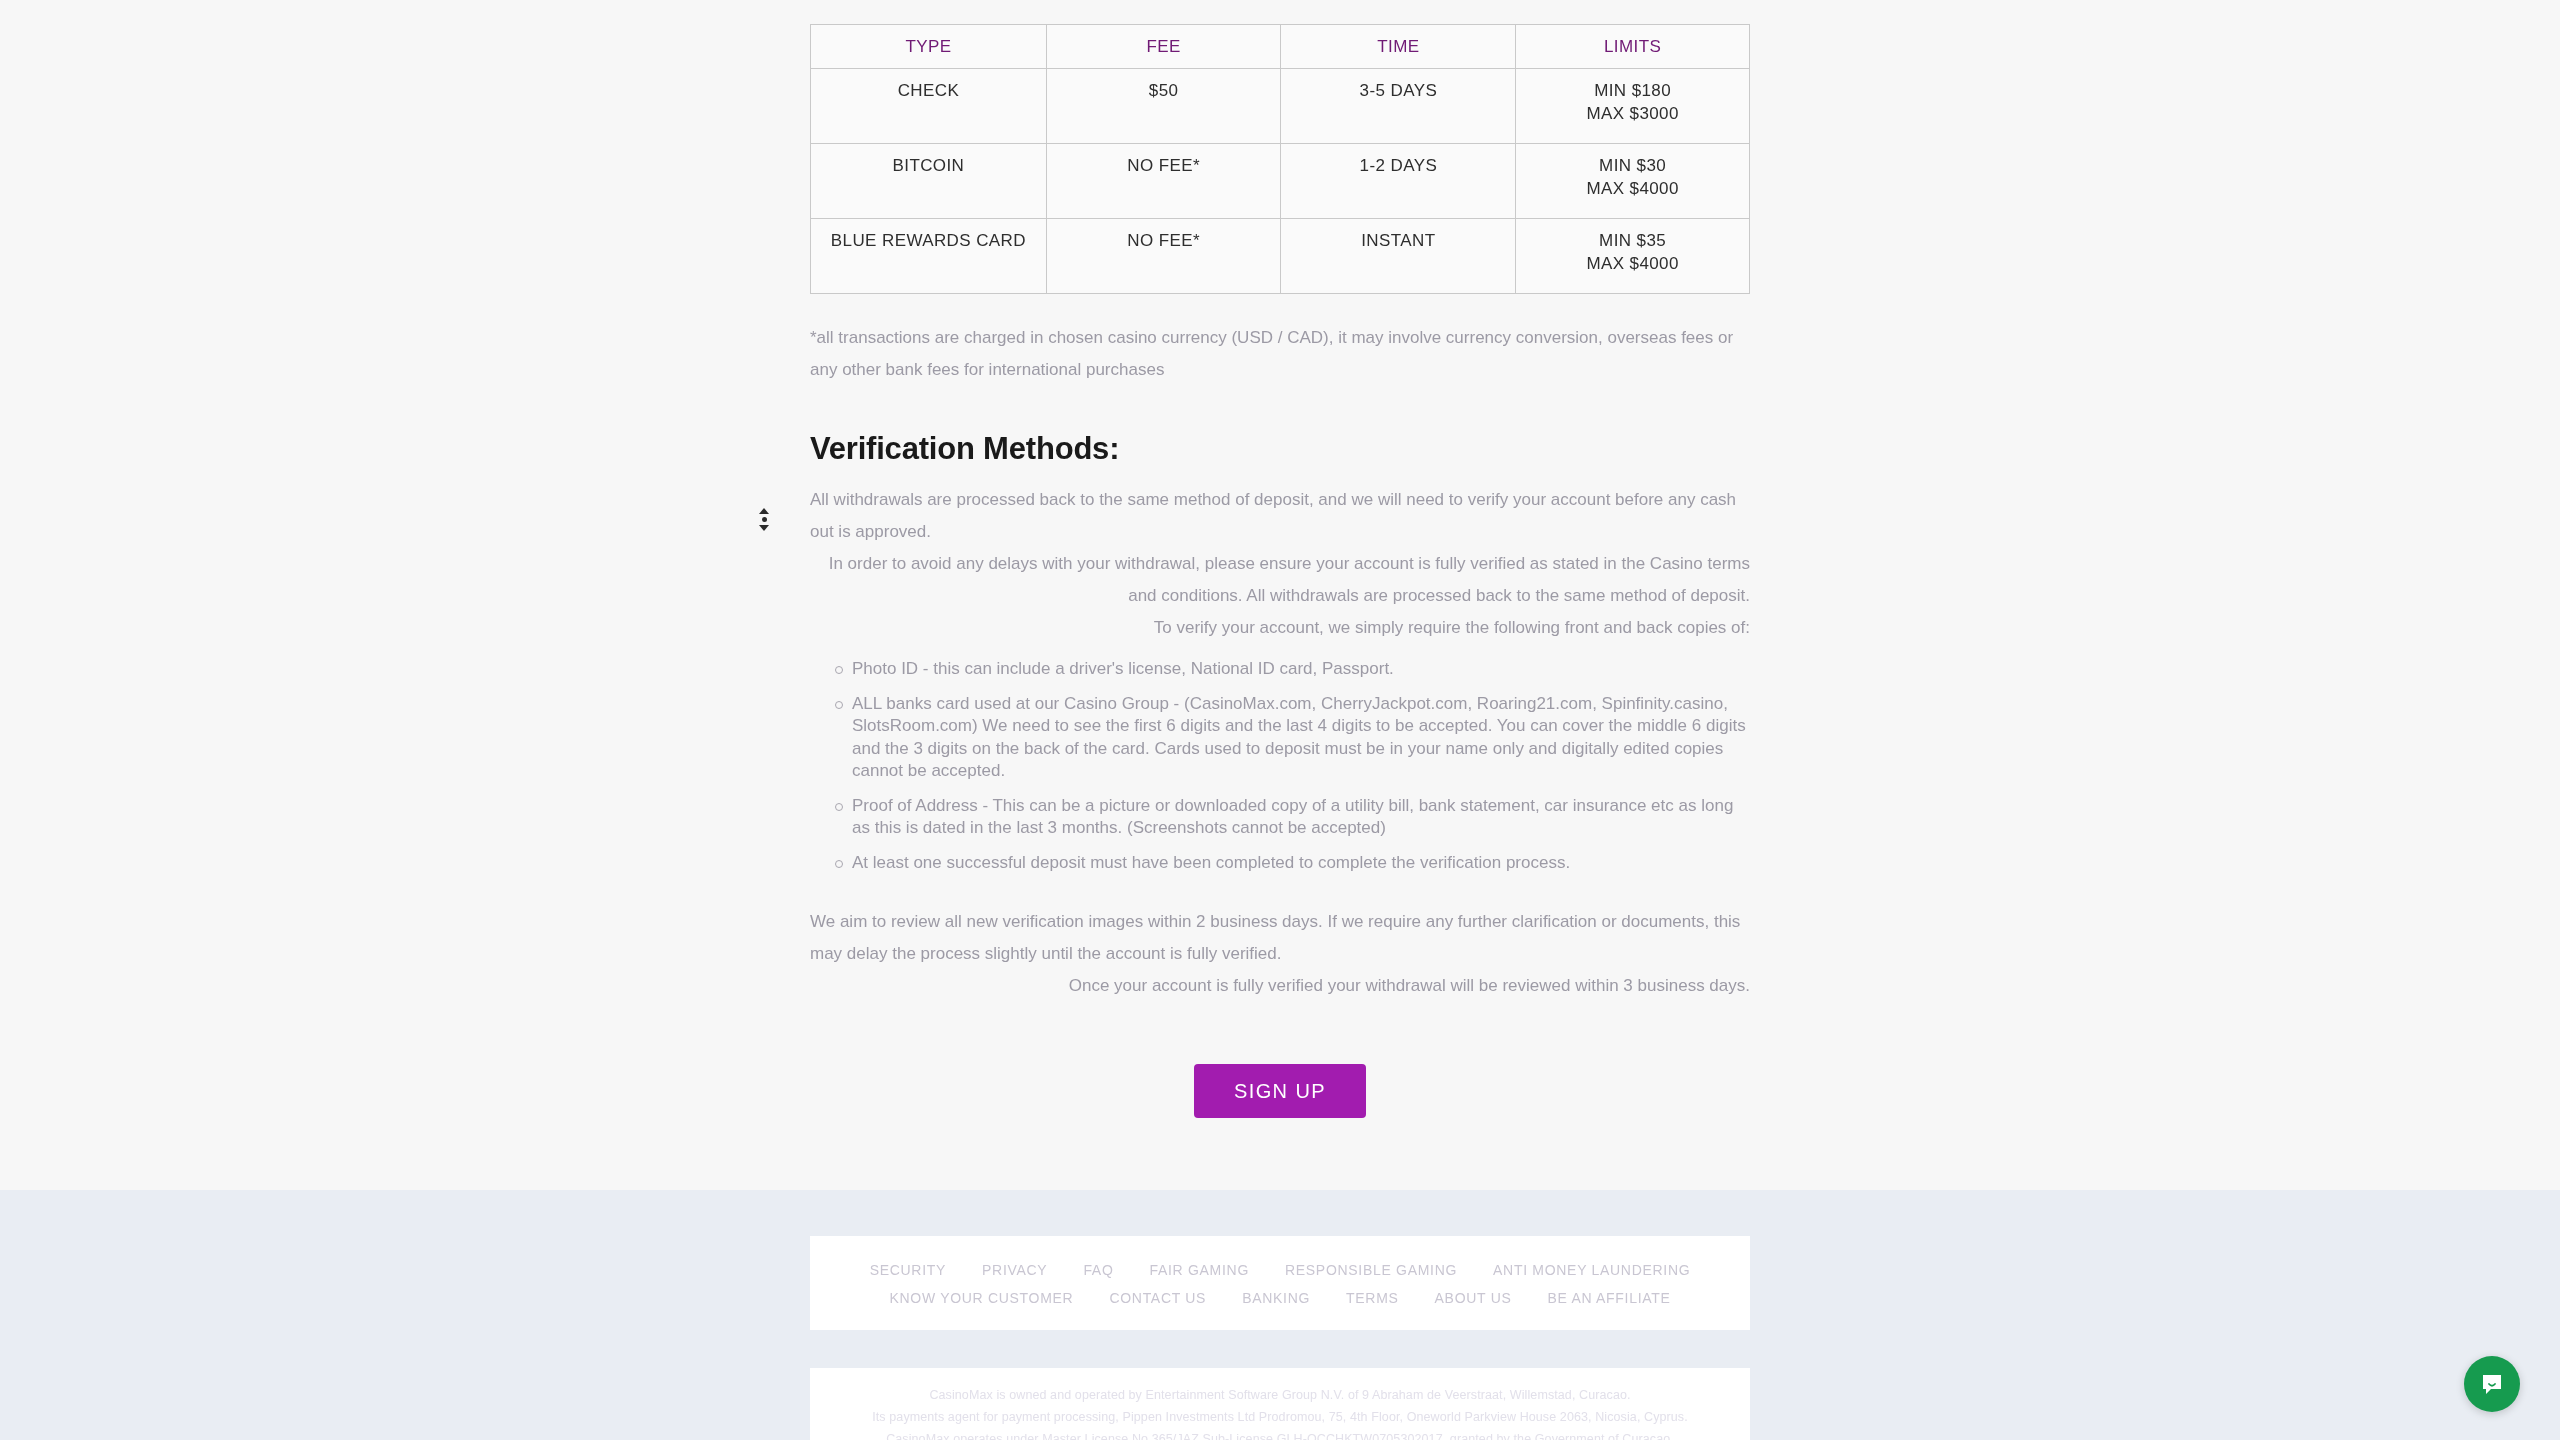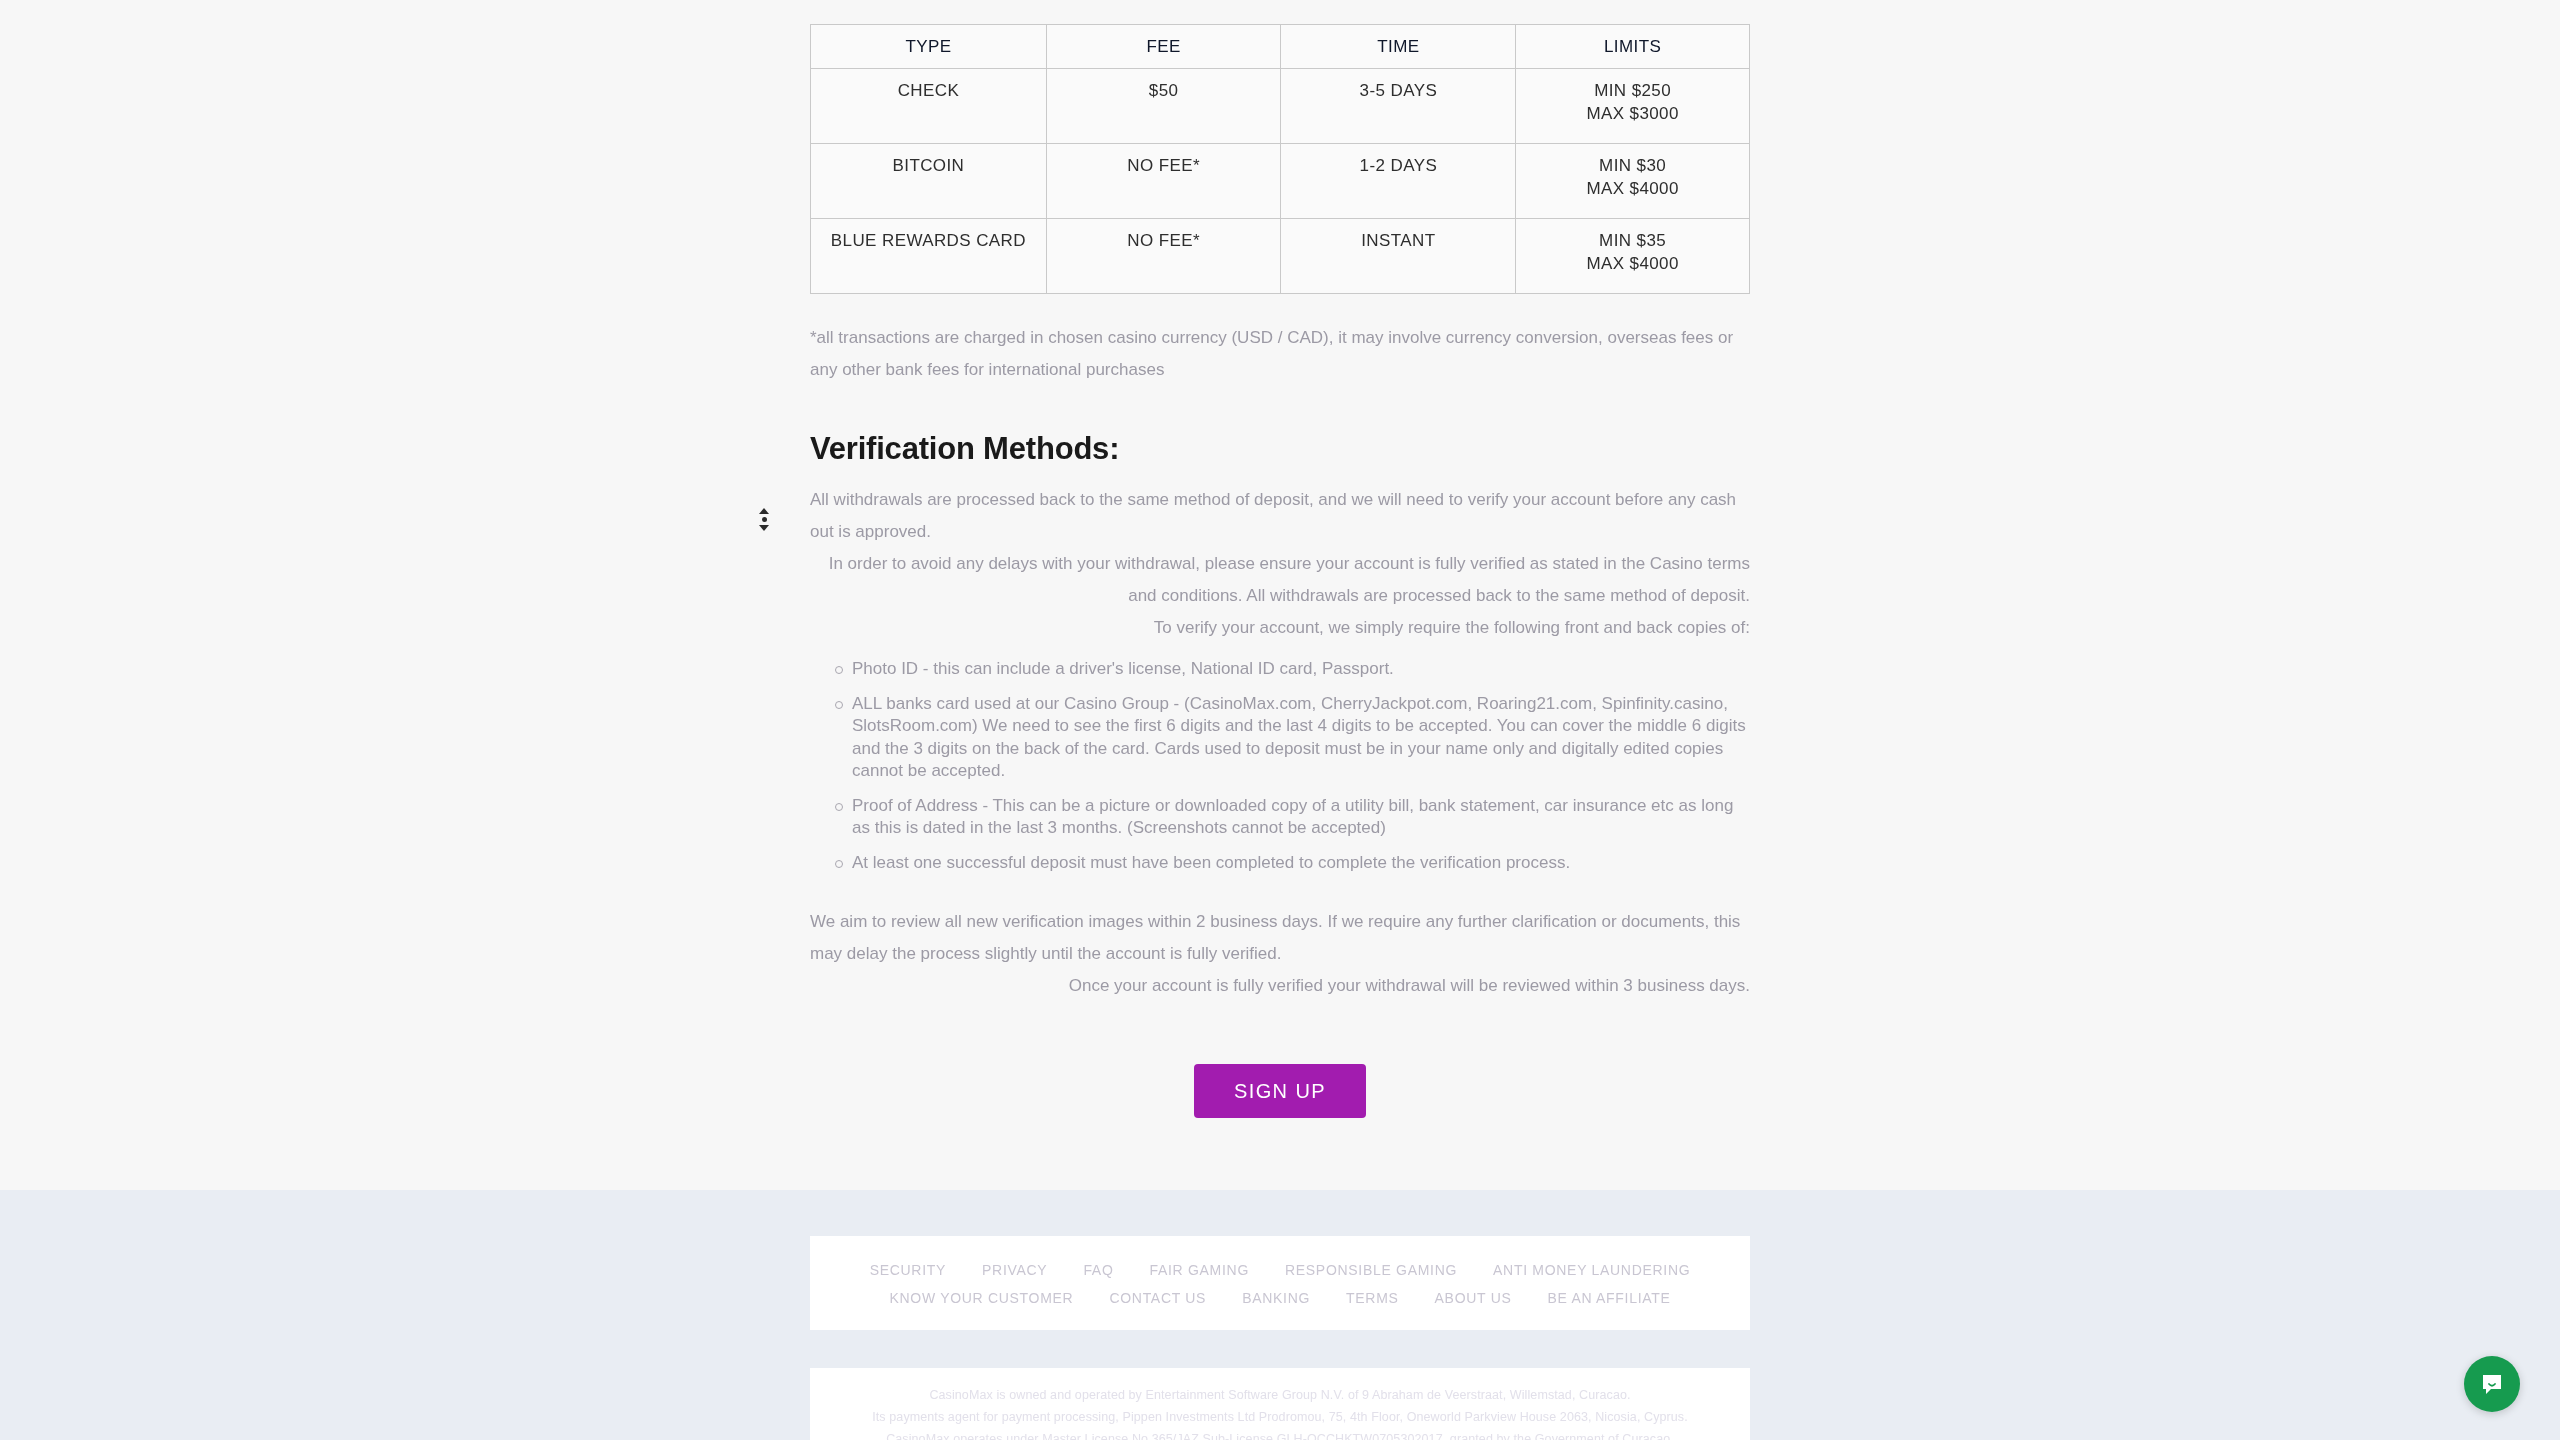--- a/index.html
+++ b/index.html
@@ -77,21 +77,21 @@
     border: 1px solid #c9c9c9;
     text-align: center;
     font-size: 17px;
     letter-spacing: 0.4px;
     color: #2e2e2e;
     font-weight: 400;
   }
   .bank-table thead th {
     height: 44px;
     padding: 0 6px;
-    color: #0f172a;
+    color: #701a75;
     font-weight: 400;
     font-size: 17px;
   }
   .bank-table tbody td {
     height: 65px;
     padding: 10px 6px 18px 6px;
     vertical-align: top;
     line-height: 23px;
   }
   .bank-table tbody td.limits span { display: block; }
@@ -272,21 +272,21 @@
             <th class="col-time">TIME</th>
             <th class="col-limits">LIMITS</th>
           </tr>
         </thead>
         <tbody>
           <tr>
             <td>CHECK</td>
             <td>$50</td>
             <td>3-5 DAYS</td>
             <td class="limits">
-              <span>MIN $250</span>
+              <span>MIN $180</span>
               <span>MAX $3000</span>
             </td>
           </tr>
           <tr>
             <td>BITCOIN</td>
             <td>NO FEE*</td>
             <td>1-2 DAYS</td>
             <td class="limits">
               <span>MIN $30</span>
               <span>MAX $4000</span>

